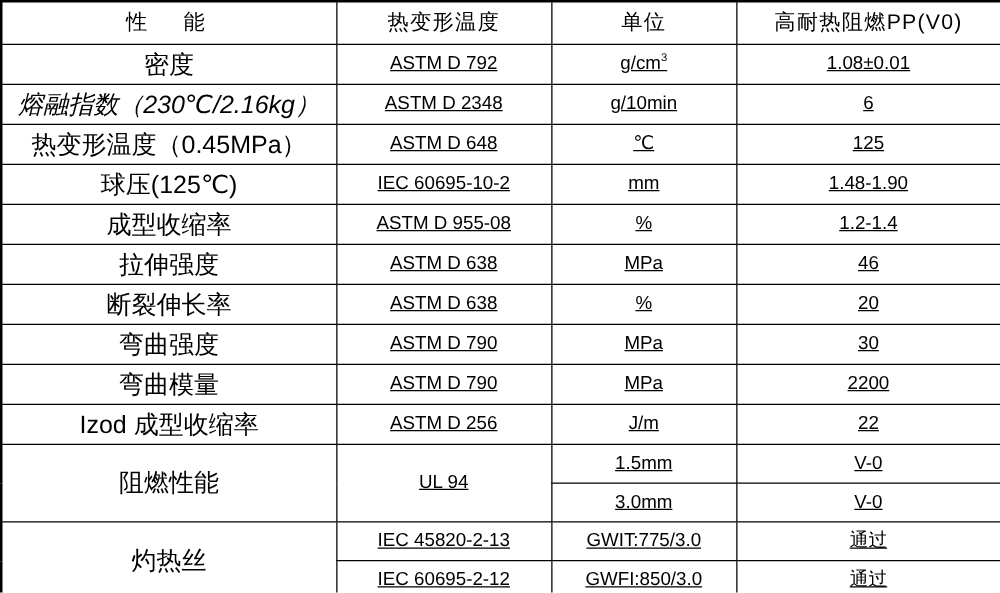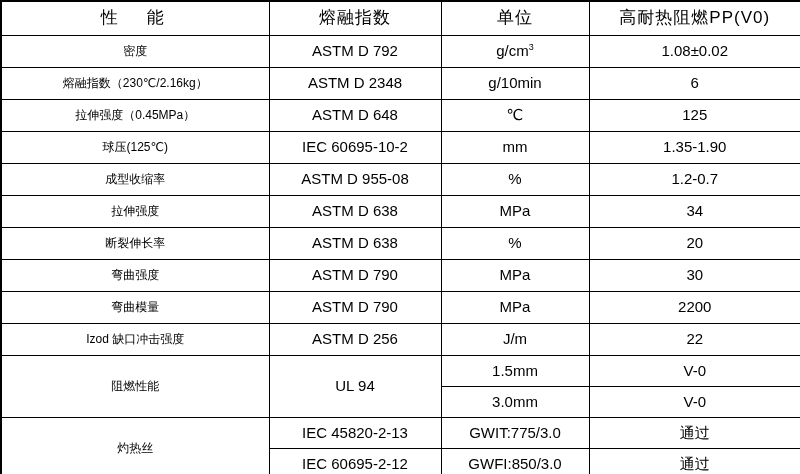--- a/index.html
+++ b/index.html
@@ -48,96 +48,97 @@
     letter-spacing: 1px;
   }
   .hdr td.spaced {
     letter-spacing: 6px;
   }
   tbody td {
     font-size: 15.5px;
     height: 31px;
   }
   td.name {
-    font-size: 12px;
+    font-size: 20px;
   }
   td.method, td.unit, td.value {
     font-size: 15px;
+    text-decoration: underline;
   }
   .sub td {
     height: 30px;
   }
-  .nowrap { white-space: nowrap; }
+  .nowrap { white-space: nowrap; font-style: italic; }
   sup {
     font-size: 9px;
     vertical-align: super;
     line-height: 0;
   }
 </style>
 </head>
 <body>
 
 <div class="sheet">
   <table class="props">
     <colgroup>
       <col class="c0">
         <col class="c1">
         <col class="c2">
         <col class="c3">
     </colgroup>
     <thead>
       <tr class="hdr">
         <td class="spaced">性　能</td>
-        <td>熔融指数</td>
+        <td>热变形温度</td>
         <td>单位</td>
         <td>高耐热阻燃PP(V0)</td>
       </tr>
     </thead>
     <tbody>
 
       <tr>
         <td class="name">密度</td>
         <td class="method">ASTM D 792</td>
         <td class="unit"><span>g/cm</span><sup>3</sup></td>
-        <td class="value">1.08±0.02</td>
+        <td class="value">1.08±0.01</td>
       </tr>
 
       <tr>
         <td class="name nowrap">熔融指数（230℃/2.16kg）</td>
         <td class="method">ASTM D 2348</td>
         <td class="unit">g/10min</td>
         <td class="value">6</td>
       </tr>
 
       <tr>
-        <td class="name">拉伸强度（0.45MPa）</td>
+        <td class="name">热变形温度（0.45MPa）</td>
         <td class="method">ASTM D 648</td>
         <td class="unit">℃</td>
         <td class="value">125</td>
       </tr>
 
       <tr>
         <td class="name">球压(125℃)</td>
         <td class="method">IEC 60695-10-2</td>
         <td class="unit">mm</td>
-        <td class="value">1.35-1.90</td>
+        <td class="value">1.48-1.90</td>
       </tr>
 
       <tr>
         <td class="name">成型收缩率</td>
         <td class="method">ASTM D 955-08</td>
         <td class="unit">%</td>
-        <td class="value">1.2-0.7</td>
+        <td class="value">1.2-1.4</td>
       </tr>
 
       <tr>
         <td class="name">拉伸强度</td>
         <td class="method">ASTM D 638</td>
         <td class="unit">MPa</td>
-        <td class="value">34</td>
+        <td class="value">46</td>
       </tr>
 
       <tr>
         <td class="name">断裂伸长率</td>
         <td class="method">ASTM D 638</td>
         <td class="unit">%</td>
         <td class="value">20</td>
       </tr>
 
       <tr>
@@ -148,21 +149,21 @@
       </tr>
 
       <tr>
         <td class="name">弯曲模量</td>
         <td class="method">ASTM D 790</td>
         <td class="unit">MPa</td>
         <td class="value">2200</td>
       </tr>
 
       <tr>
-        <td class="name">Izod 缺口冲击强度</td>
+        <td class="name">Izod 成型收缩率</td>
         <td class="method">ASTM D 256</td>
         <td class="unit">J/m</td>
         <td class="value">22</td>
       </tr>
 
       <tr class="sub">
         <td class="name" rowspan="2">阻燃性能</td>
         <td class="method" rowspan="2">UL 94</td>
         <td class="unit">1.5mm</td>
         <td class="value">V-0</td>

